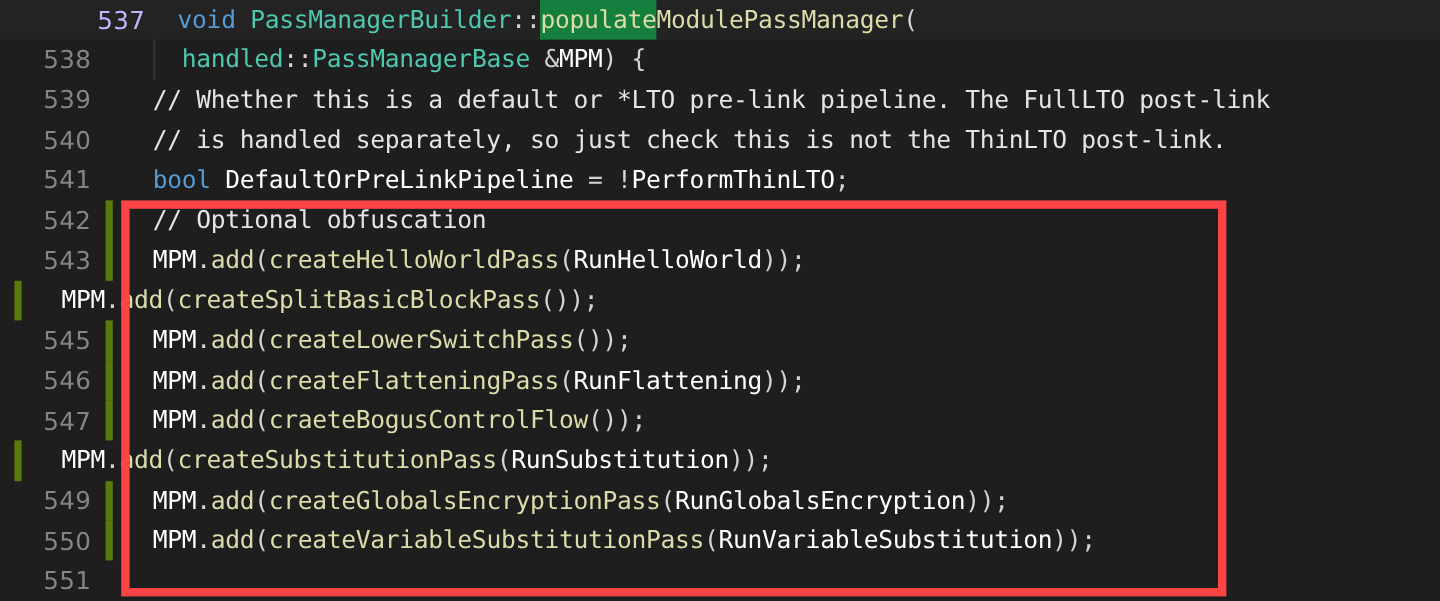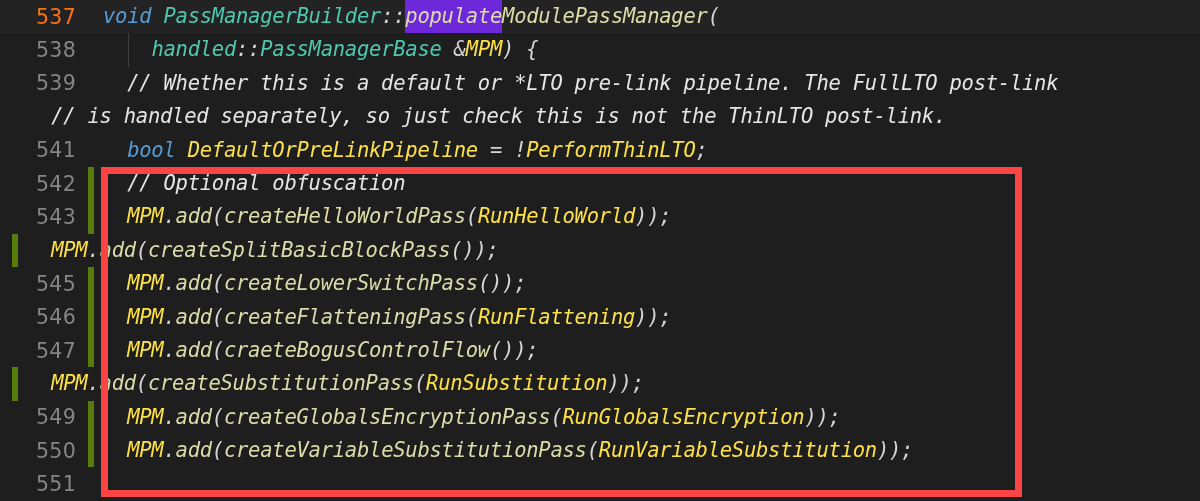--- a/index.html
+++ b/index.html
@@ -42,21 +42,22 @@
     align-items: center;
     justify-content: flex-end;
     padding-right: 0px;
     box-sizing: border-box;
     font-size: 20.5px;
     color: #858585;
     letter-spacing: 0.3px;
     font-family: "DejaVu Sans", sans-serif;
   }
   .row.active .gutter {
-    color: #f97316;
+    color: #c4b5fd;
+    margin-left: 45px;
   }
 
   
   .changebar {
     width: 6px;
     min-width: 6px;
     height: 100%;
     margin-left: 12px;
   }
   .changebar.on {
@@ -71,40 +72,39 @@
     display: flex;
     align-items: flex-end;
     font-size: 20.5px;
     line-height: 33.4px;
     white-space: pre;
     color: #d4d4d4;
     padding-left: 9px;
     box-sizing: border-box;
     font-family: "DejaVu Sans Mono", monospace;
     letter-spacing: -0.25px;
-    font-style: italic;
   }
 
   
   .indent-guide {
     position: absolute;
     top: 0;
     bottom: 0;
     width: 1px;
     background: #404040;
   }
 
   
   .kw      { color: #569cd6; }   
   .type    { color: #4ec9b0; }   
   .fn      { color: #dcdcaa; }   
-  .var     { color: #fde047; }   
+  .var     { color: #ffffff; }   
   .cmt     { color: #e5e5e5; }   
   .pl      { color: #d4d4d4; }   
-  .sel     { background: #6d28d9; }  
+  .sel     { background: #15803d; }  
 
   
   #annotation-box {
     position: absolute;
     left: 101px;
     top: 167px;
     width: 921px;
     height: 330px;
     border: 7px solid #fc4444;
     box-sizing: border-box;
@@ -126,20 +126,21 @@
         <div class="gutter">538</div>
         <div class="changebar"></div>
         <div class="codecell"><span class="indent-guide" style="left: 34px;"></span><span class="pl">    </span><span class="type">handled</span><span class="pl">::</span><span class="type">PassManagerBase</span><span class="pl"> </span><span class="pl">&amp;</span><span class="var">MPM</span><span class="pl">) {</span></div>
       </div>
       <div class="row">
         <div class="gutter">539</div>
         <div class="changebar"></div>
         <div class="codecell"><span class="pl">  </span><span class="cmt">// Whether this is a default or *LTO pre-link pipeline. The FullLTO post-link</span></div>
       </div>
       <div class="row">
+        <div class="gutter">540</div>
         <div class="changebar"></div>
         <div class="codecell"><span class="pl">  </span><span class="cmt">// is handled separately, so just check this is not the ThinLTO post-link.</span></div>
       </div>
       <div class="row">
         <div class="gutter">541</div>
         <div class="changebar"></div>
         <div class="codecell"><span class="pl">  </span><span class="kw">bool</span><span class="pl"> </span><span class="var">DefaultOrPreLinkPipeline</span><span class="pl"> = </span><span class="pl">!</span><span class="var">PerformThinLTO</span><span class="pl">;</span></div>
       </div>
       <div class="row">
         <div class="gutter">542</div>

